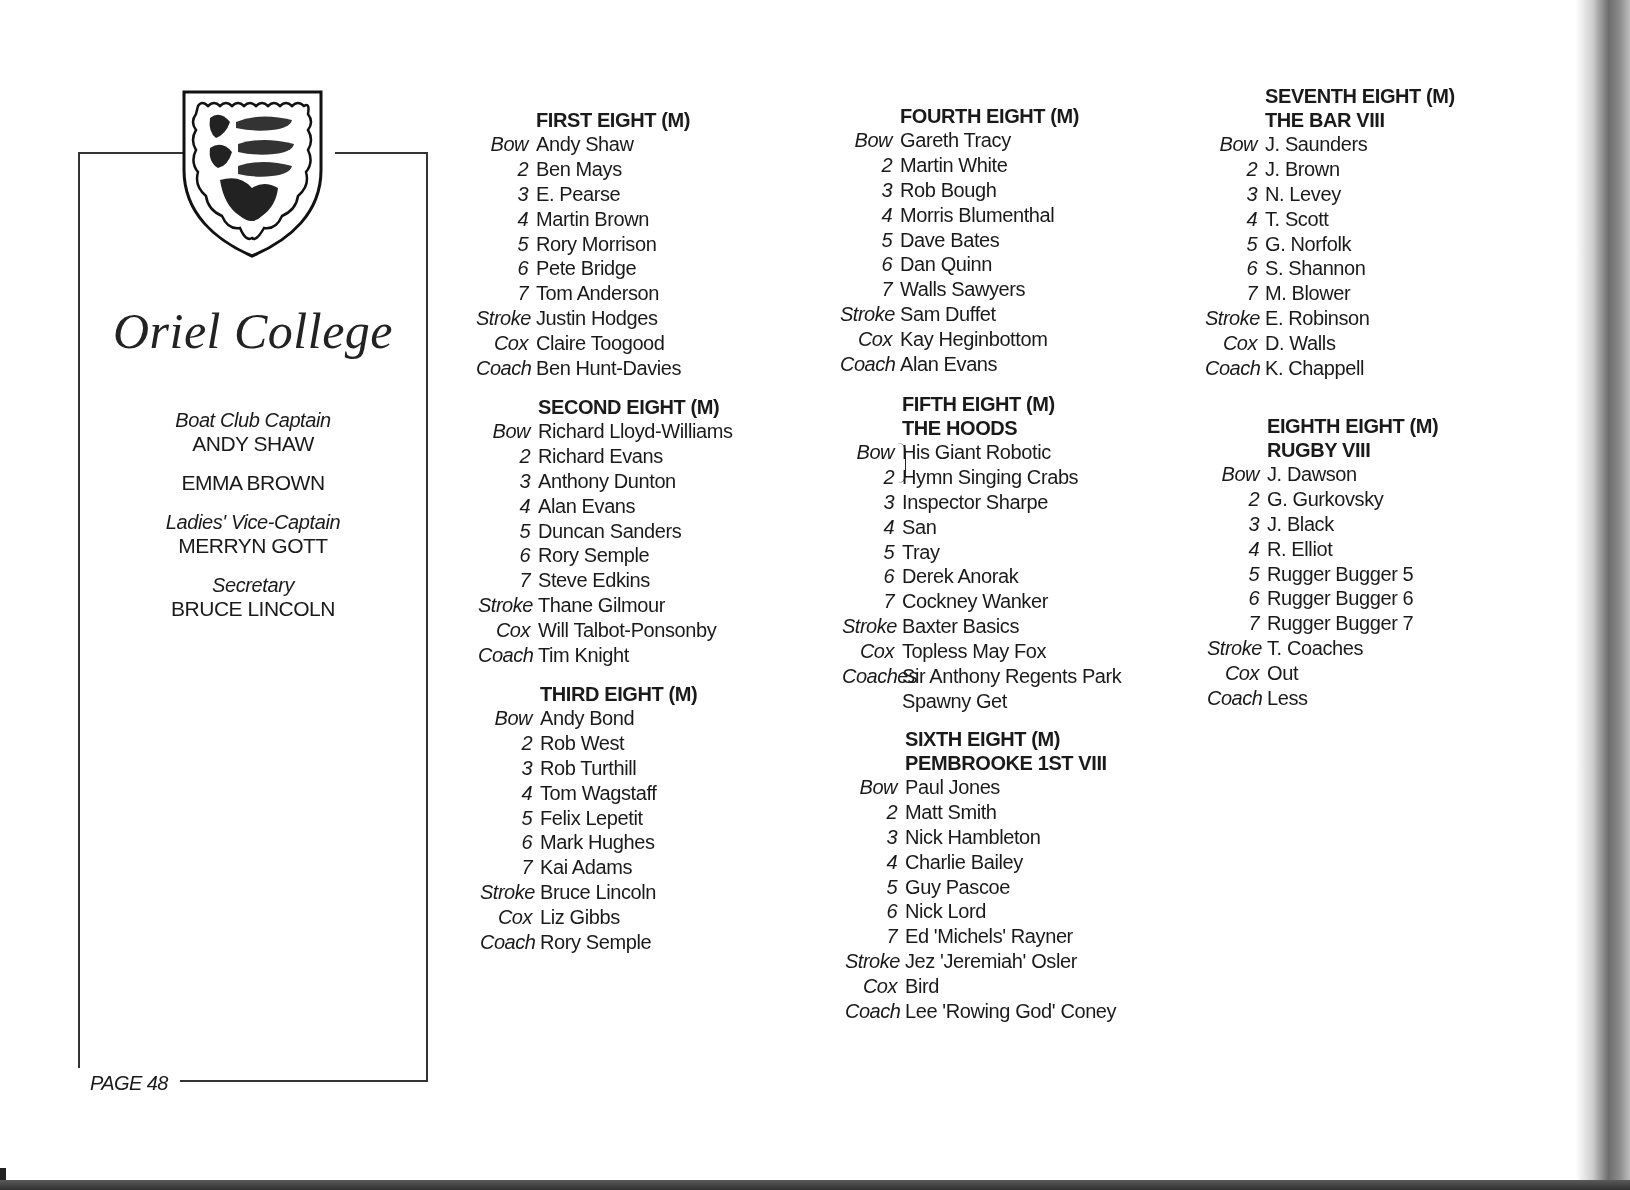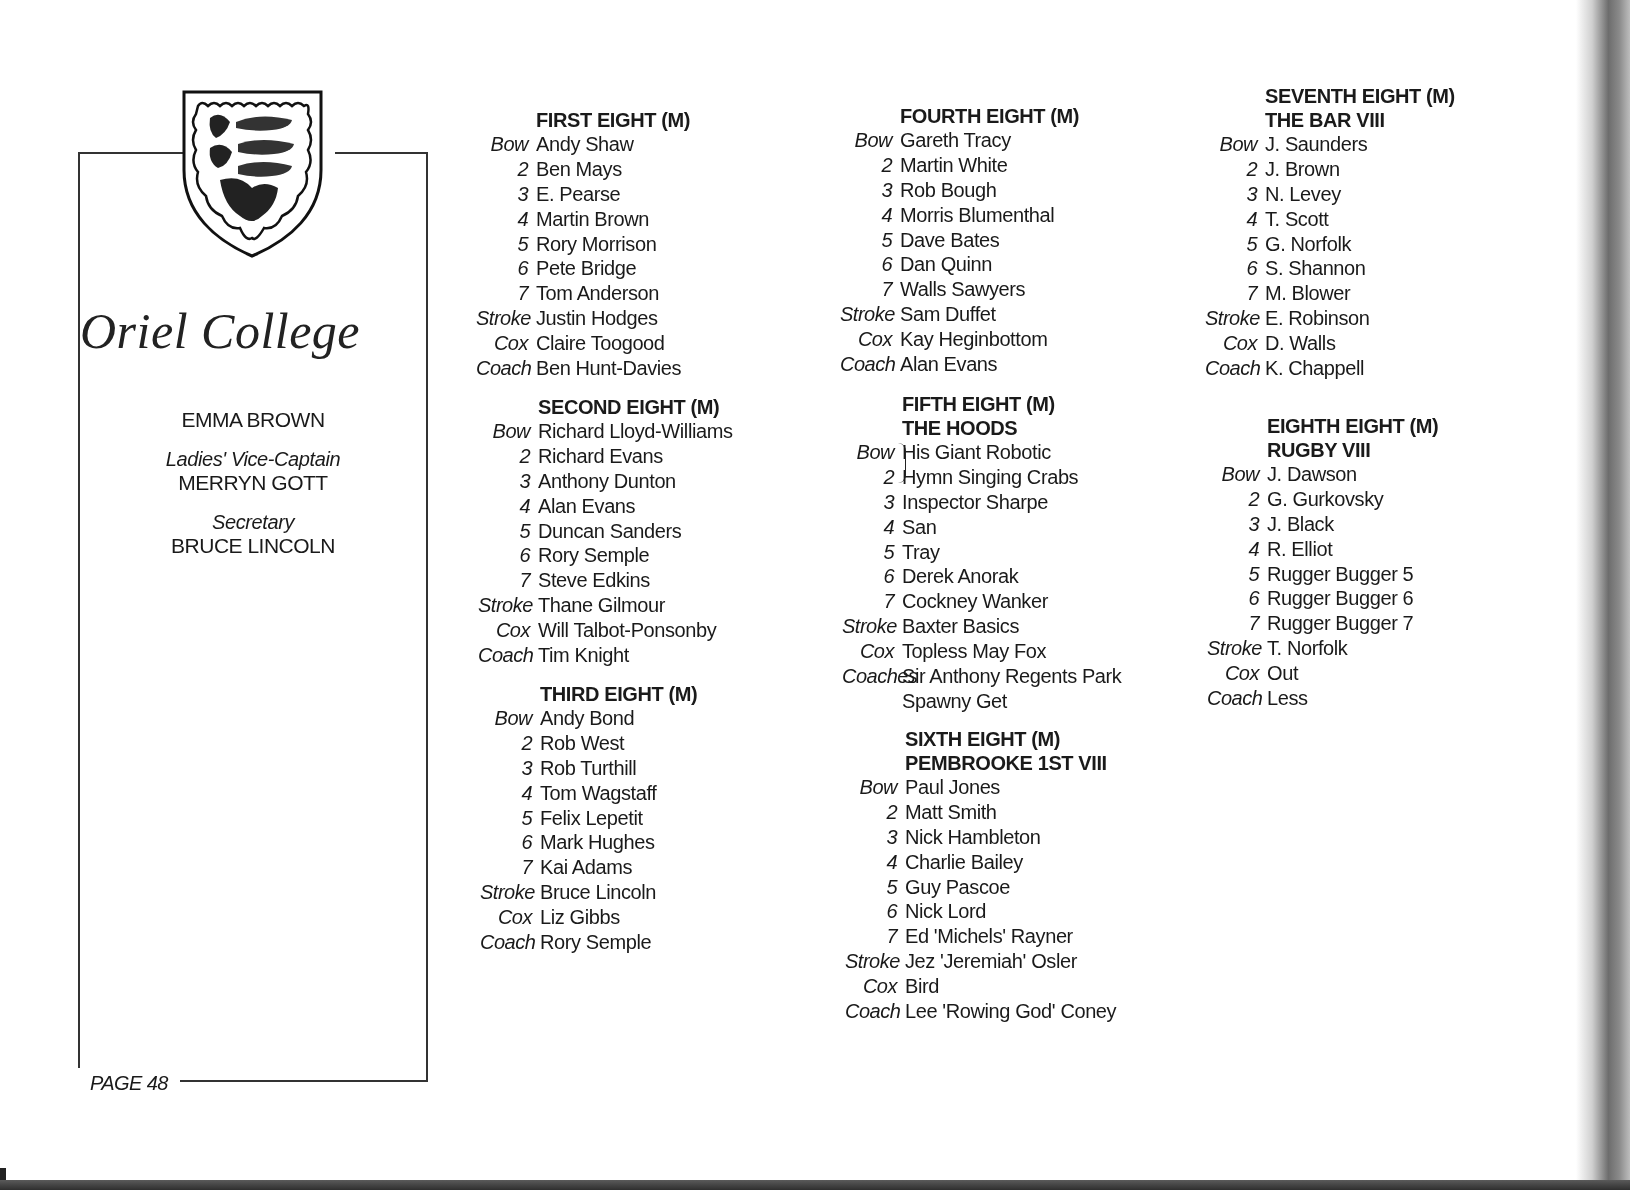--- a/index.html
+++ b/index.html
@@ -10,21 +10,21 @@
   }
   .page-frame {
     position:absolute; left:78px; top:152px; width:350px; height:930px;
     border-left:2px solid #333; border-right:2px solid #333; border-bottom:2px solid #333;
     box-sizing:border-box;
   }
   .frame-top-left { position:absolute; left:78px; top:152px; width:110px; height:2px; background:#333; }
   .frame-top-right { position:absolute; left:335px; top:152px; width:93px; height:2px; background:#333; }
   .crest { position:absolute; left:180px; top:88px; width:145px; height:172px; }
   .college-title {
-    position:absolute; left:80px; top:302px; width:346px; 
+    position:absolute; left:80px; top:302px; width:346px; text-align:center;
     font-family:"Liberation Serif", serif; font-style:italic; font-size:50px; color:#222;
     letter-spacing:0.5px;
   }
   .officers { position:absolute; left:80px; top:408px; width:346px; text-align:center; }
   .officer { margin-bottom:15px; }
   .officer-role { font-style:italic; font-size:20px; line-height:24px; letter-spacing:-0.4px; }
   .officer-name { font-size:21px; line-height:24px; letter-spacing:-0.5px; }
   .page-number-wrap {
     position:absolute; left:78px; top:1068px; width:350px; height:30px;
     display:flex; justify-content:flex-start;
@@ -70,20 +70,24 @@
   <path d="M40,92 Q60,86 72,100 Q84,92 98,100 Q96,118 82,128 Q72,138 60,128 Q44,118 40,92 Z" fill="#222"></path>
   <path d="M56,34 Q80,24 112,32 Q110,40 92,42 Q74,44 56,40 Z" fill="#333"></path>
   <path d="M58,56 Q82,48 114,56 Q112,64 94,66 Q76,68 58,64 Z" fill="#333"></path>
   <path d="M58,78 Q82,70 112,78 Q110,86 92,88 Q76,90 58,86 Z" fill="#333"></path>
 </svg>
 
 <div class="college-title">Oriel College</div>
 
 <div class="officers">
   <div class="officer">
+    <div class="officer-role">Boat Club Captain</div>
+    <div class="officer-name">ANDY SHAW</div>
+  </div>
+  <div class="officer">
     <div class="officer-name">EMMA BROWN</div>
   </div>
   <div class="officer">
     <div class="officer-role">Ladies' Vice-Captain</div>
     <div class="officer-name">MERRYN GOTT</div>
   </div>
   <div class="officer">
     <div class="officer-role">Secretary</div>
     <div class="officer-name">BRUCE LINCOLN</div>
   </div>
@@ -427,21 +431,21 @@
     <div class="crew-row">
       <span class="seat" style="width:60px"><span>6</span></span>
       <span class="rower">Rugger Bugger 6</span>
     </div>
     <div class="crew-row">
       <span class="seat" style="width:60px"><span>7</span></span>
       <span class="rower">Rugger Bugger 7</span>
     </div>
     <div class="crew-row">
       <span class="seat" style="width:60px"><span>Stroke</span></span>
-      <span class="rower">T. Norfolk</span>
+      <span class="rower">T. Coaches</span>
     </div>
     <div class="crew-row">
       <span class="seat" style="width:60px"><span>Cox</span></span>
       <span class="rower">Out</span>
     </div>
     <div class="crew-row">
       <span class="seat" style="width:60px"><span>Coach</span></span>
       <span class="rower">Less</span>
     </div>
   </div>

